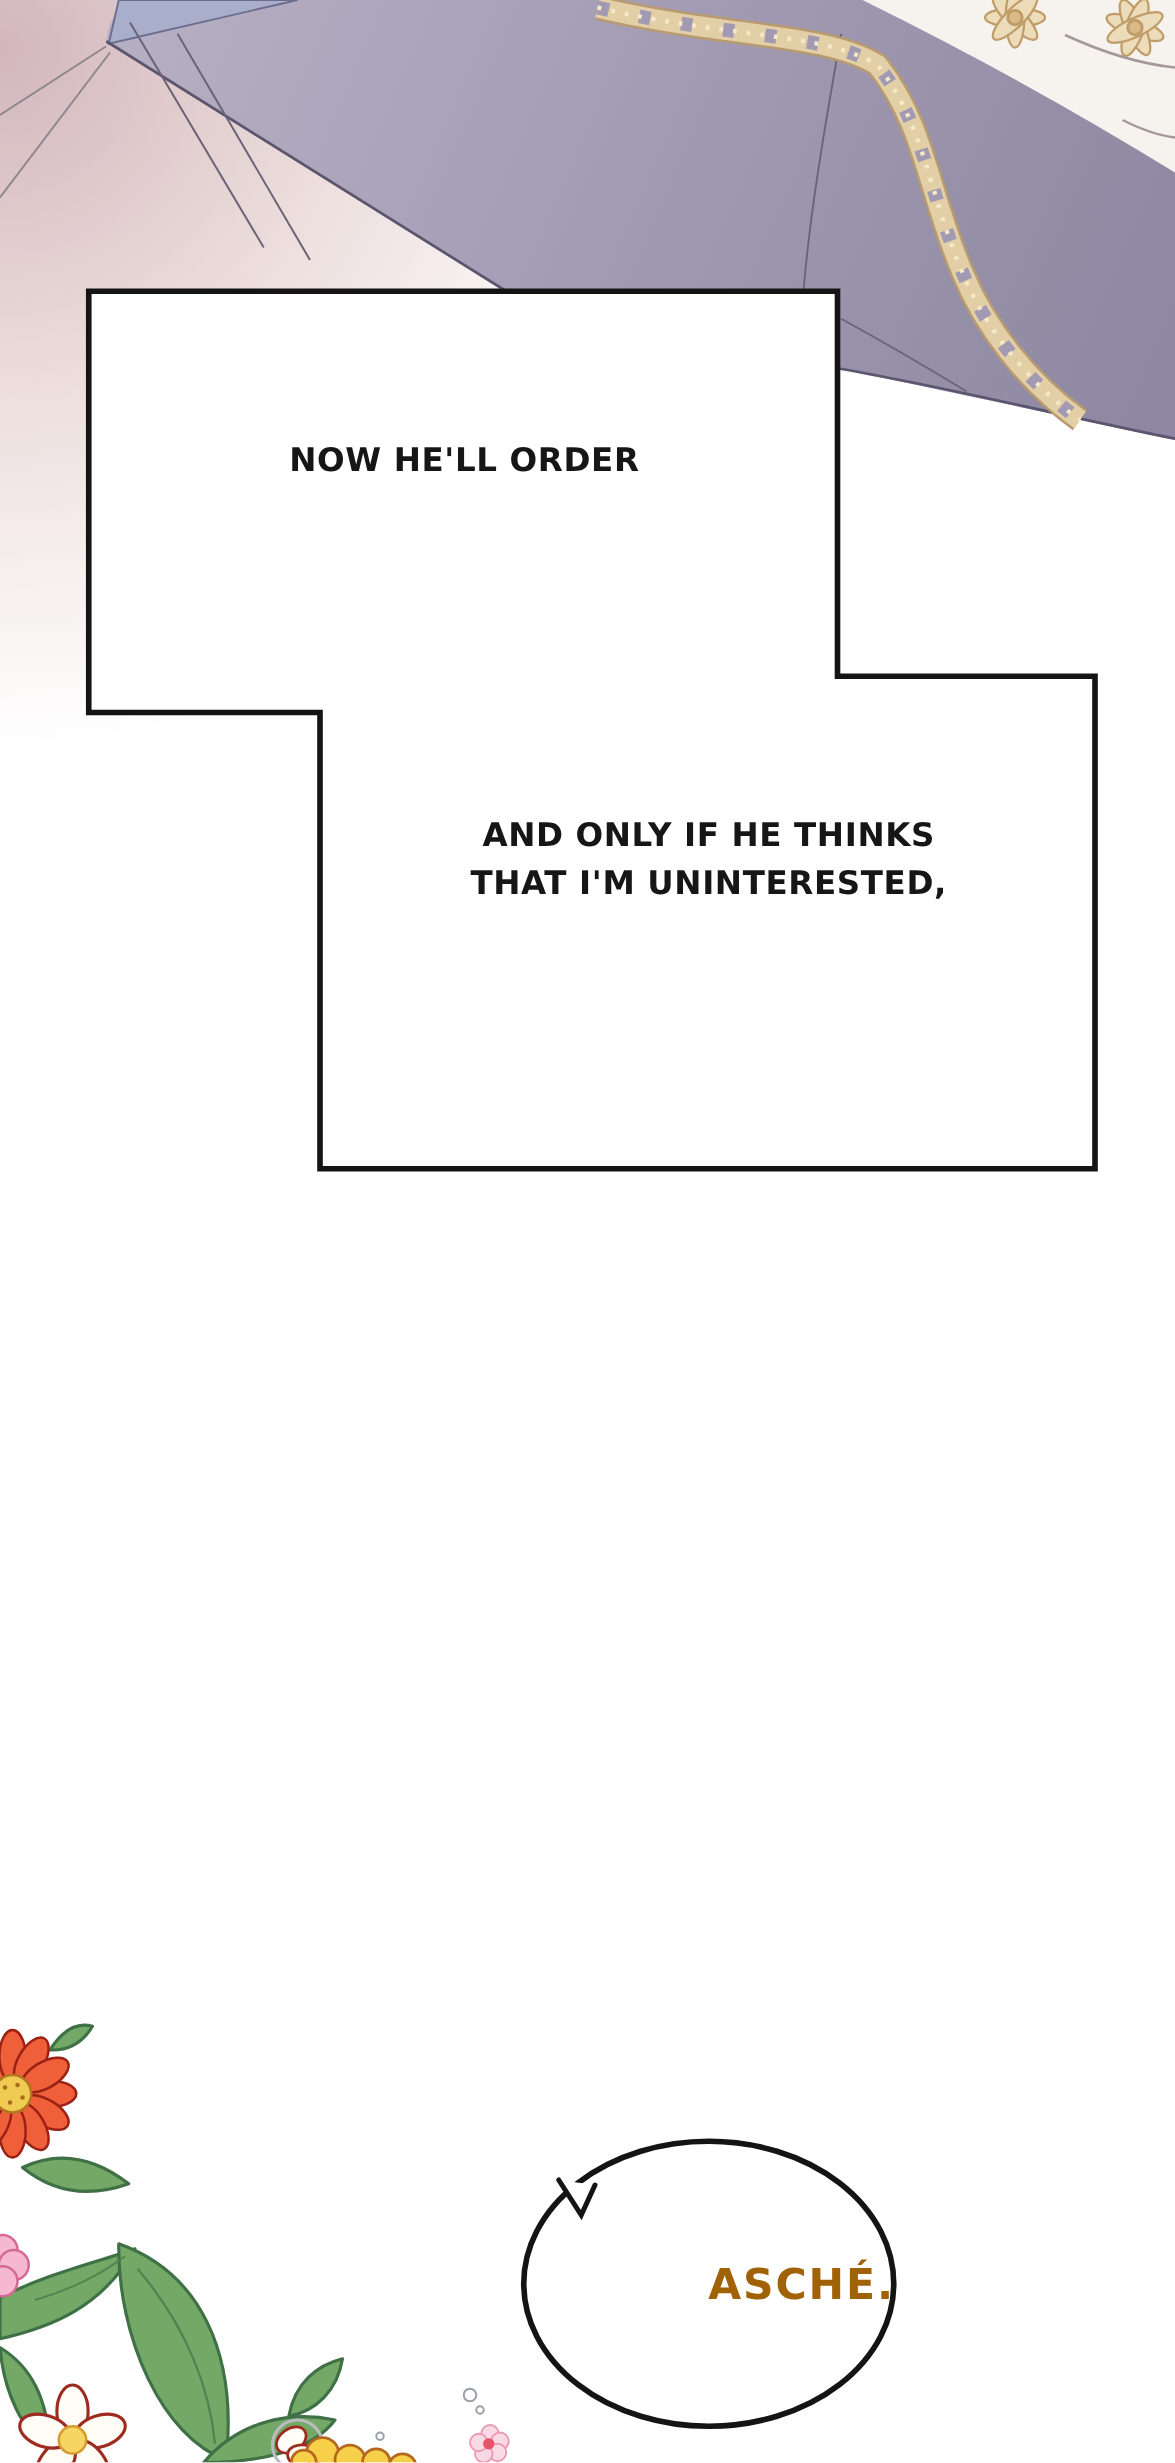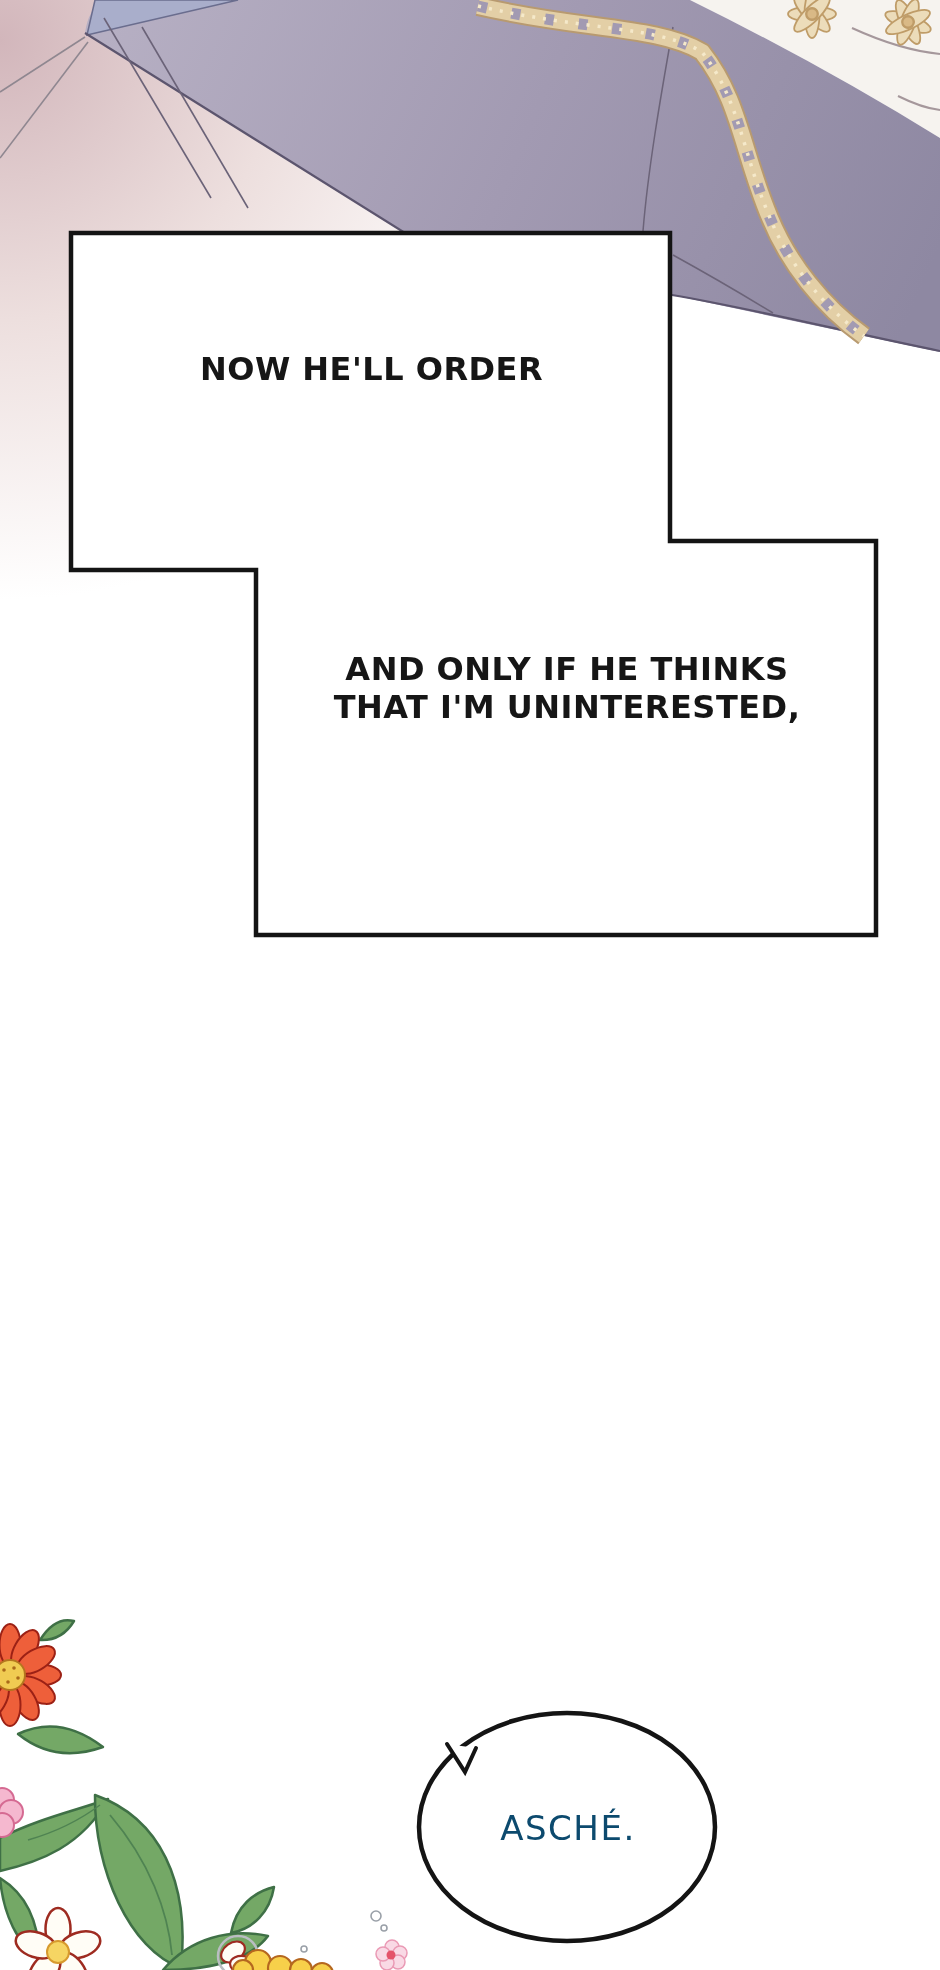--- a/index.html
+++ b/index.html
@@ -3,29 +3,29 @@
 <meta charset="utf-8">
 <style>
   html,body{margin:0;padding:0;background:#ffffff;}
   .stage{
     position:relative;width:940px;height:1970px;overflow:hidden;background:#ffffff;
     font-family:"DejaVu Sans", sans-serif;
   }
   .art{position:absolute;left:0;top:0;width:940px;height:1970px;display:block;}
   .nbox-text{
     position:absolute;text-align:center;color:#161616;
-    font-weight:700;font-size:32px;line-height:38px;letter-spacing:.5px;
+    font-weight:700;font-size:26px;line-height:38px;letter-spacing:.5px;
     white-space:nowrap;
   }
   .nbox-text .nline{display:block;}
   .box1-text{left:71px;top:350px;width:601px;}
   .box2-text{left:256px;top:650px;width:622px;}
   .bubble-text{
-    position:absolute;left:420px;top:1806px;width:296px;text-align:center;
-    color:#0c4a6e;font-weight:400;font-size:34px;line-height:44px;letter-spacing:1.5px;
+    position:absolute;left:420px;top:1806px;width:296px;text-align:right;
+    color:#a16207;font-weight:700;font-size:34px;line-height:44px;letter-spacing:1.5px;
     white-space:nowrap;
   }
 </style>
 </head>
 <body>
 
 <div class="stage">
 
   <svg class="art" viewBox="0 0 940 1970" aria-hidden="true">
     <defs>

